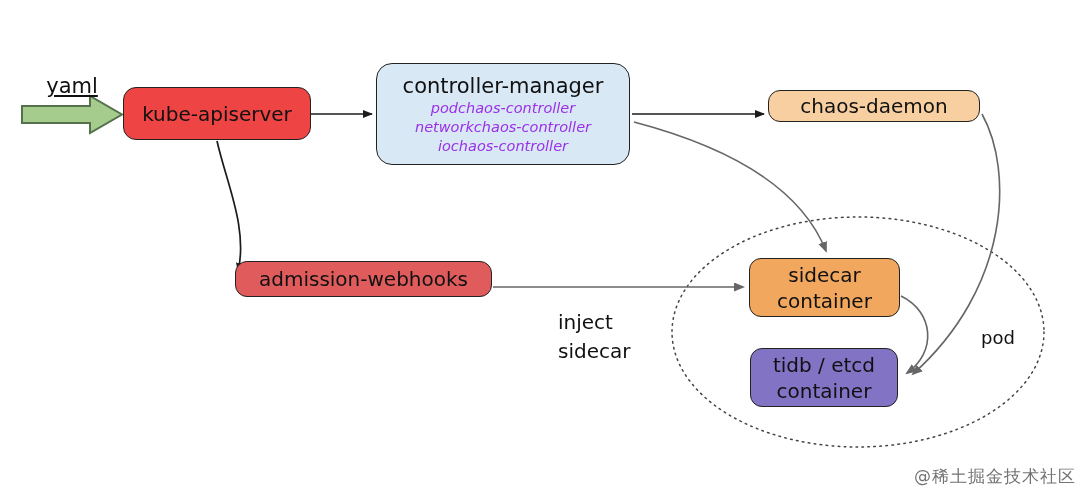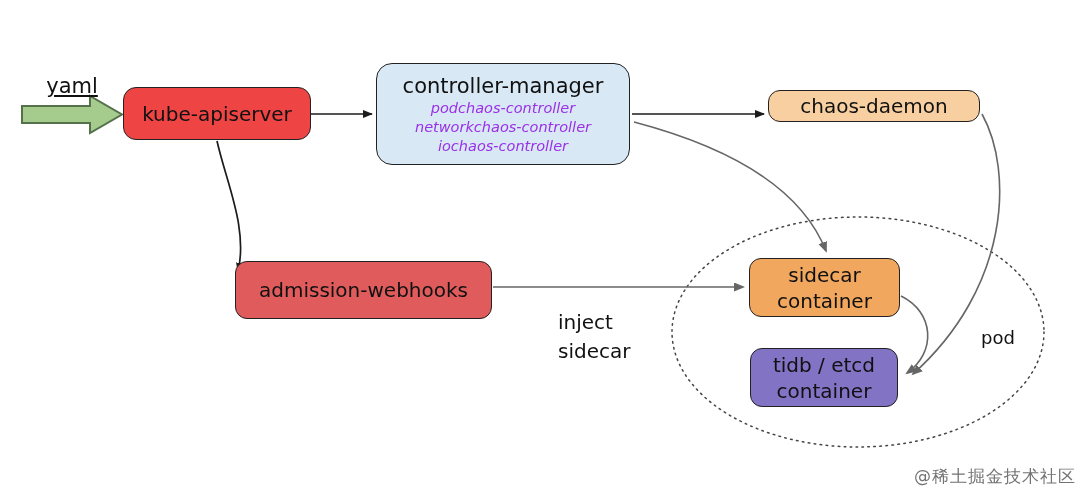--- a/index.html
+++ b/index.html
@@ -19,21 +19,21 @@
     border:1.6px solid #222;
     display:flex;flex-direction:column;align-items:center;justify-content:center;
     color:#111;text-align:center;
     z-index:1;
   }
   .kube{left:123px;top:87px;width:188px;height:53px;background:#ef4444;border-radius:13px;font-size:20px;}
   .controller{left:376px;top:63px;width:254px;height:102px;background:#d8e8f5;border-radius:16px;}
   .controller .node-title{font-size:21px;line-height:26px;}
   .controller .sub{font-size:14.5px;font-style:italic;color:#9a30e8;line-height:19px;}
   .daemon{left:768px;top:90px;width:212px;height:32px;background:#f8cfa0;border-radius:12px;font-size:20px;}
-  .admission{left:235px;top:261px;width:257px;height:58px;background:#e05c5c;border-radius:12px;font-size:20px;}
+  .admission{left:235px;top:261px;width:257px;height:36px;background:#e05c5c;border-radius:12px;font-size:20px;}
   .sidecar{left:749px;top:258px;width:151px;height:59px;background:#f2a75e;border-radius:12px;font-size:20px;line-height:26px;}
   .tidb{left:750px;top:348px;width:148px;height:59px;background:#8273c5;border-radius:12px;font-size:20px;line-height:26px;text-align:center;}
   .label{position:absolute;color:#111;z-index:2;}
   .yaml-label{left:36px;top:74px;width:72px;text-align:center;font-size:21px;text-decoration:underline;}
   .inject-label{left:558px;top:308px;font-size:20px;line-height:29px;}
   .pod-label{left:981px;top:327px;font-size:18px;}
   .watermark{position:absolute;right:4px;bottom:10px;font-size:17px;color:#737373;letter-spacing:1px;z-index:2;}
 </style>
 </head>
 <body>

